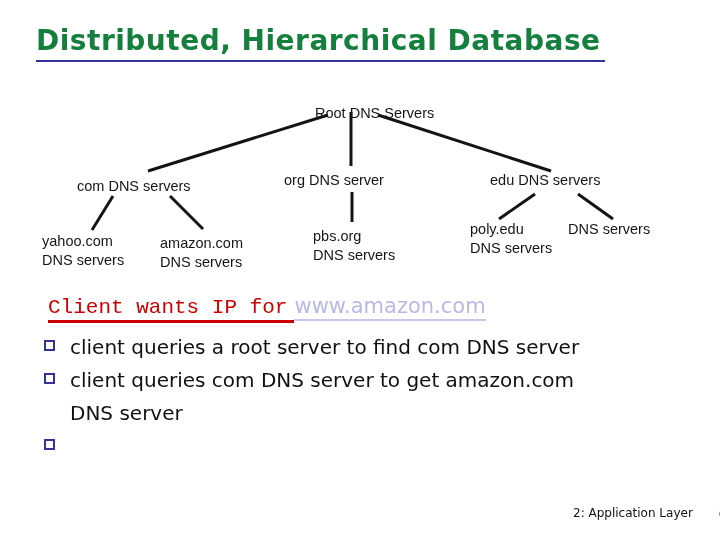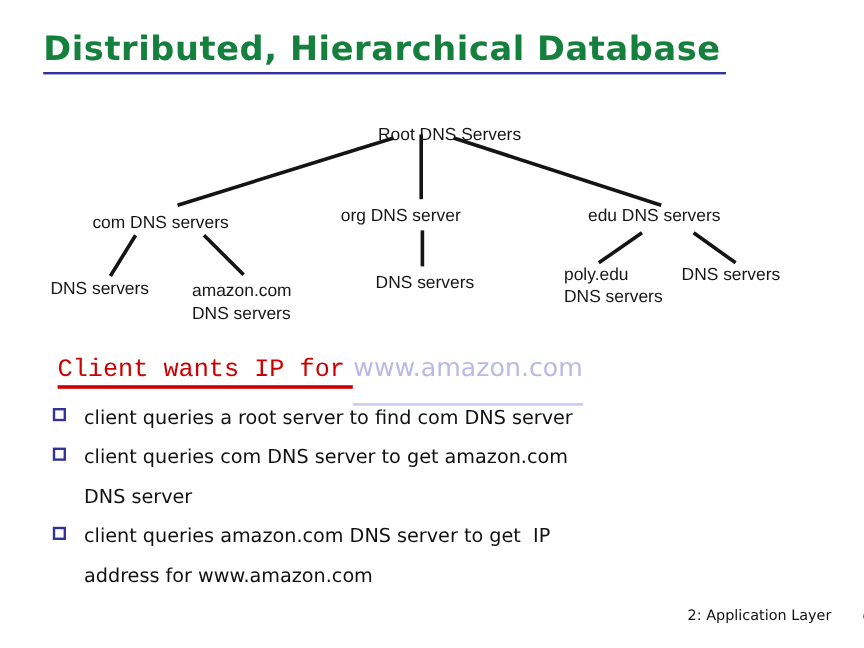--- a/index.html
+++ b/index.html
@@ -63,21 +63,21 @@
   .lead-red {
     color: #cc0000;
     border-bottom: 3px solid #cc0000;
     padding-right: 7px;
     padding-bottom: 1px;
     font-family: Liberation Mono, monospace;
   }
   .lead-link {
     color: #b9b9e8;
     border-bottom: 2px solid #c7c7ef;
-    padding-bottom: 18px;
+    padding-bottom: 1px;
   }
 
   .bullet-list {
     position: absolute;
     left: 44px;
     top: 331px;
     width: 640px;
   }
   .bullet-item {
     display: flex;
@@ -87,21 +87,21 @@
   .bullet-square {
     flex: 0 0 auto;
     width: 11px;
     height: 11px;
     border: 2px solid #333399;
     background: #ffffff;
     margin-top: 9px;
     margin-right: 15px;
   }
   .bullet-text {
-    font-size: 16px;
+    font-size: 20px;
     line-height: 33px;
     color: #111111;
     white-space: pre-wrap;
   }
 
   
   .footer {
     position: absolute;
     top: 506px;
     left: 544px;
@@ -131,27 +131,29 @@
   </g>
 </svg>
 
 <div class="tree-label lbl-root">Root DNS Servers</div>
 
 <div class="tree-label lbl-com">com DNS servers</div>
 <div class="tree-label lbl-org">org DNS server</div>
 <div class="tree-label lbl-edu">edu DNS servers</div>
 
 <div class="tree-label lbl-yahoo">
+  <div>yahoo.com</div>
   <div>DNS servers</div>
 </div>
 <div class="tree-label lbl-amazon">
   <div>amazon.com</div>
   <div>DNS servers</div>
 </div>
 <div class="tree-label lbl-pbs">
+  <div>pbs.org</div>
   <div>DNS servers</div>
 </div>
 <div class="tree-label lbl-poly">
   <div>poly.edu</div>
   <div>DNS servers</div>
 </div>
 <div class="tree-label lbl-umass">
   <div>DNS servers</div>
 </div>
 
@@ -162,21 +164,19 @@
     <div class="bullet-square"></div>
     <div class="bullet-text">client queries a root server to find com DNS server</div>
   </div>
   <div class="bullet-item">
     <div class="bullet-square"></div>
     <div class="bullet-text">client queries com DNS server to get amazon.com
 DNS server</div>
   </div>
   <div class="bullet-item">
     <div class="bullet-square"></div>
-    <div class="bullet-text">client queries amazon.com DNS server to get  IP
-address for www.amazon.com</div>
   </div>
 </div>
 
 <div class="footer">
   <span class="footer-section">2: Application Layer</span>
   <span class="footer-page">60</span>
 </div>
 
 </body></html>

